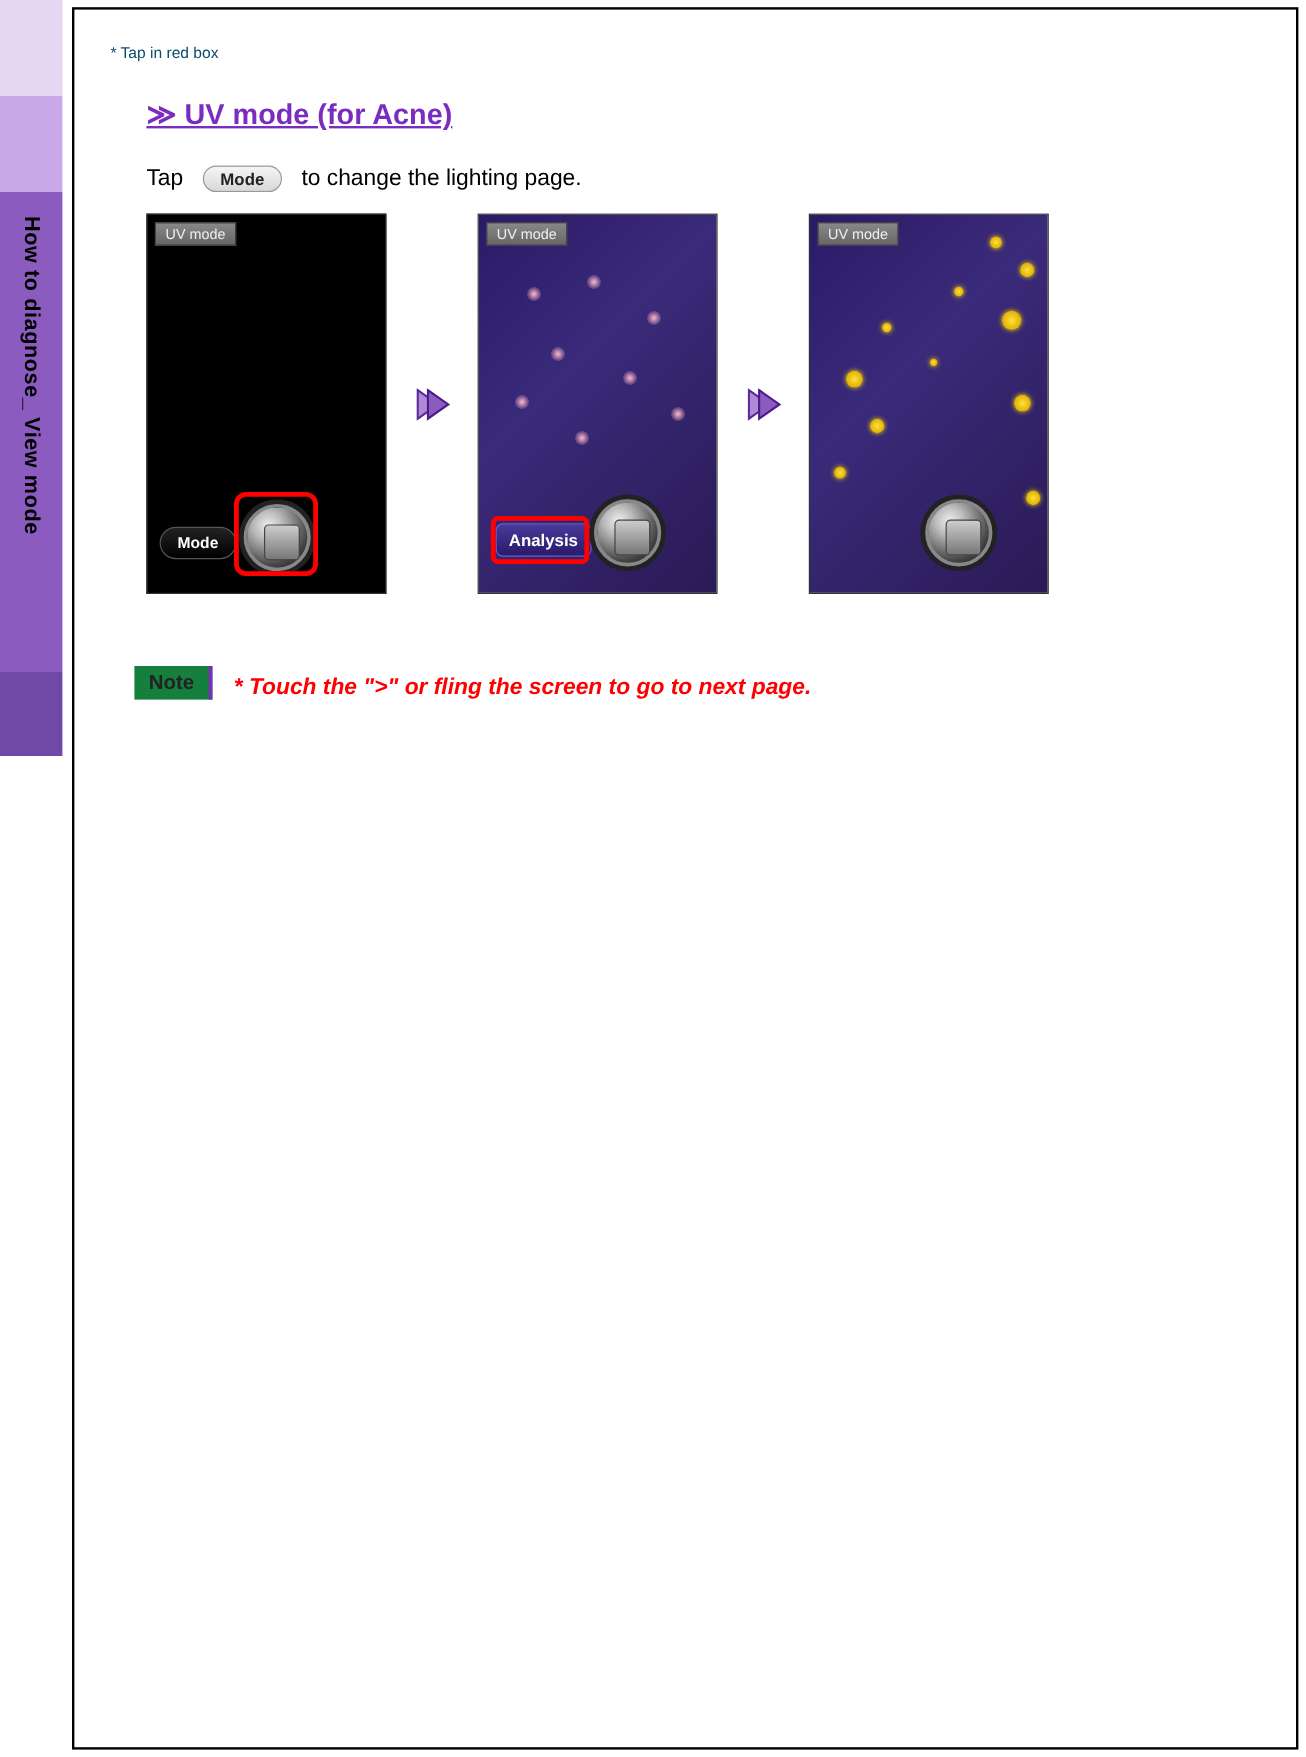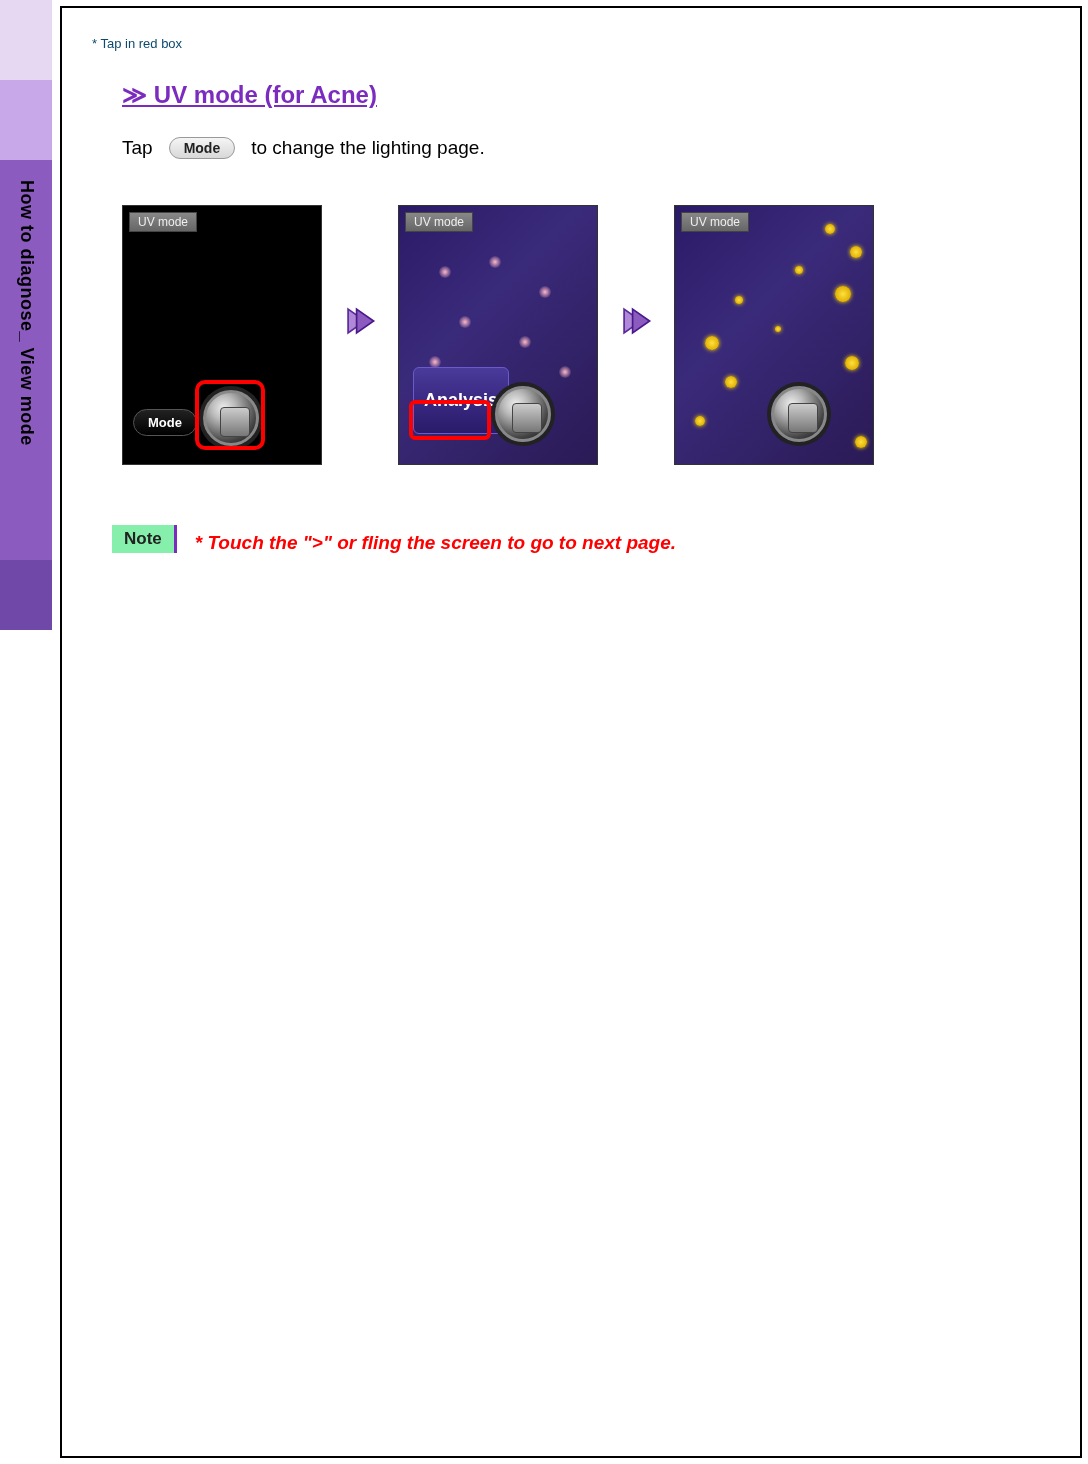--- a/index.html
+++ b/index.html
@@ -50,23 +50,22 @@
     display: inline-flex; align-items: center; justify-content: center;
     background: linear-gradient(#f5f5f5,#d8d8d8); border: 1px solid #999; border-radius: 12px;
     padding: 2px 14px; font-size: 14px; font-weight: bold; color: #222;
   }
 
   
   .screens {
     margin-left: 30px; display: flex; align-items: center; gap: 18px; margin-bottom: 60px;
   }
   .screen {
-    width: 200px; height: 260px; position: relative; overflow: hidden;
+    width: 200px; height: 317px; position: relative; overflow: hidden;
     border: 1px solid #333;
-    margin-top: 28px;
   }
   .s1 { background: #000; }
   .s2 { background: linear-gradient(135deg,#2a1a66,#3a2a7a 40%,#2a1a55); }
   .s3 { background: linear-gradient(135deg,#2a1a66,#3a2a7a 40%,#2a1a55); }
 
   .uv-badge {
     position: absolute; top: 6px; left: 6px; background: linear-gradient(#888,#666);
     color: #eee; font-size: 12px; padding: 2px 8px; border: 1px solid #444;
   }
 
@@ -76,22 +75,22 @@
   .rb1 { left: 72px; bottom: 14px; width: 70px; height: 70px; }
   .rb2 { left: 10px; bottom: 24px; width: 82px; height: 40px; border-radius: 6px; }
 
   .mode-pill {
     position: absolute; left: 10px; bottom: 28px;
     background: linear-gradient(#222,#000); color: #fff; font-size: 13px; font-weight: bold;
     padding: 5px 14px; border-radius: 14px; border: 1px solid #555;
   }
   .analysis-pill {
     position: absolute; left: 14px; bottom: 30px;
-    background: linear-gradient(#4a3a9a,#2a1a6a); color: #fff; font-size: 18px; font-weight: bold;
-    padding: 22px 10px; border-radius: 6px; border: 1px solid #6a5acc;
+    background: linear-gradient(#4a3a9a,#2a1a6a); color: #fff; font-size: 14px; font-weight: bold;
+    padding: 5px 10px; border-radius: 6px; border: 1px solid #6a5acc;
   }
 
   .round-btn {
     position: absolute; width: 56px; height: 56px; border-radius: 50%;
     background: radial-gradient(circle at 35% 30%, #eee 0%, #bbb 25%, #444 70%, #111 100%);
     border: 3px solid #888; box-shadow: 0 0 0 4px #222;
   }
   .round-btn::after{
     content:""; position:absolute; left:14px; top:14px; width:28px; height:28px;
     background: linear-gradient(#ccc,#777); border-radius:4px; border:1px solid #444;
@@ -109,21 +108,21 @@
   .arrow {
     width: 40px; height: 40px; display: flex; align-items: center; justify-content: center;
   }
   .arrow svg { width: 34px; height: 34px; }
 
   
   .note-row {
     margin-left: 20px; display: flex; align-items: flex-start; gap: 18px;
   }
   .note-tag {
-    background: #86efac; padding: 4px 12px; font-weight: bold; font-size: 17px;
+    background: #15803d; padding: 4px 12px; font-weight: bold; font-size: 17px;
     border-right: 3px solid #7b2cbf; color: #222;
   }
   .note-text { color: #ff0000; font-weight: bold; font-style: italic; font-size: 19px; line-height: 1.9; }
 </style>
 </head>
 <body>
 
 <div class="page">
 
   <div class="side-tabs">

